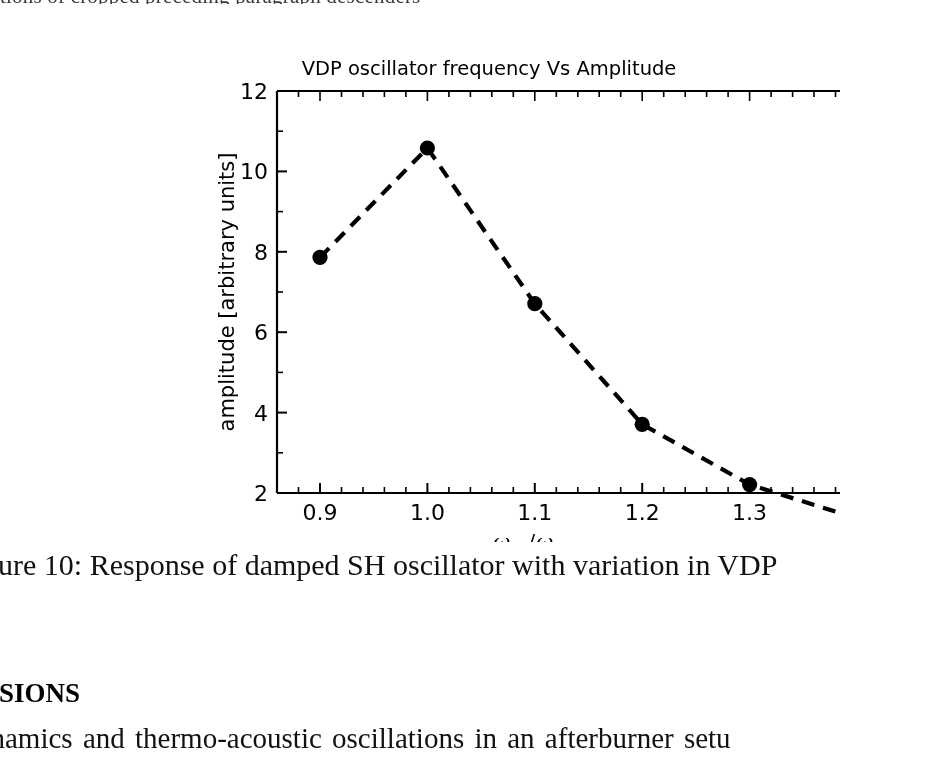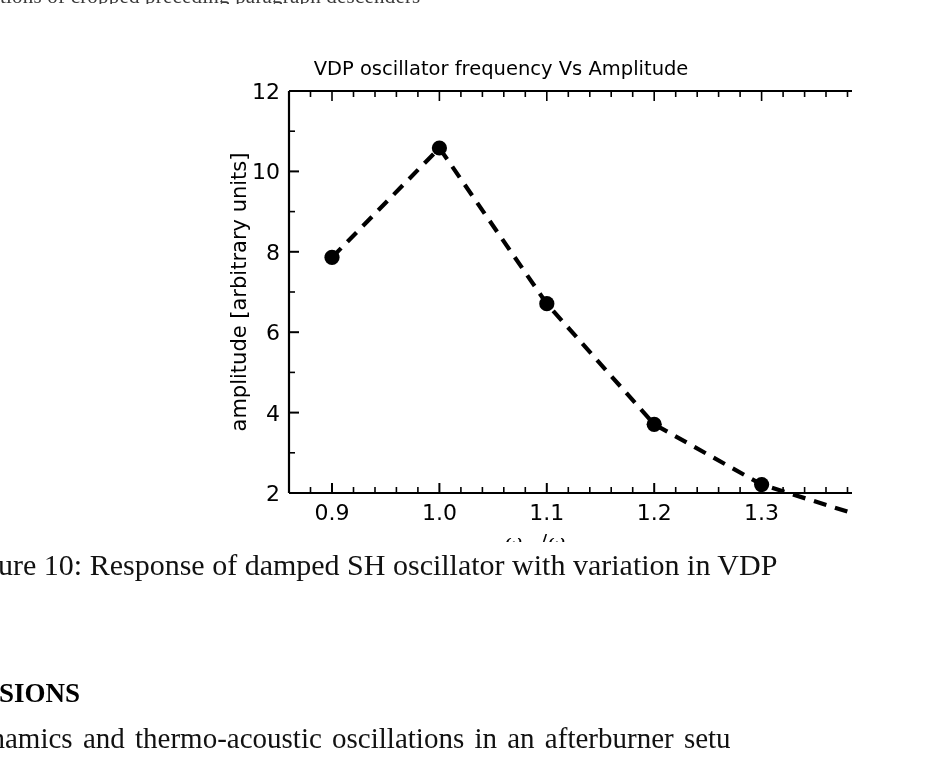--- a/index.html
+++ b/index.html
@@ -26,21 +26,21 @@
     color: #3a3a3a;
     font-family: "Liberation Serif", serif;
     font-size: 21px;
     letter-spacing: 0.2px;
     white-space: nowrap;
   }
 
   
   #figure-block {
     position: absolute;
-    left: 12px;
+    left: 0;
     top: 42px;
     width: 840px;
     height: 500px;
     overflow: hidden;
   }
   #chart-canvas {
     position: absolute;
     left: 0;
     top: 0;
     width: 932px;

